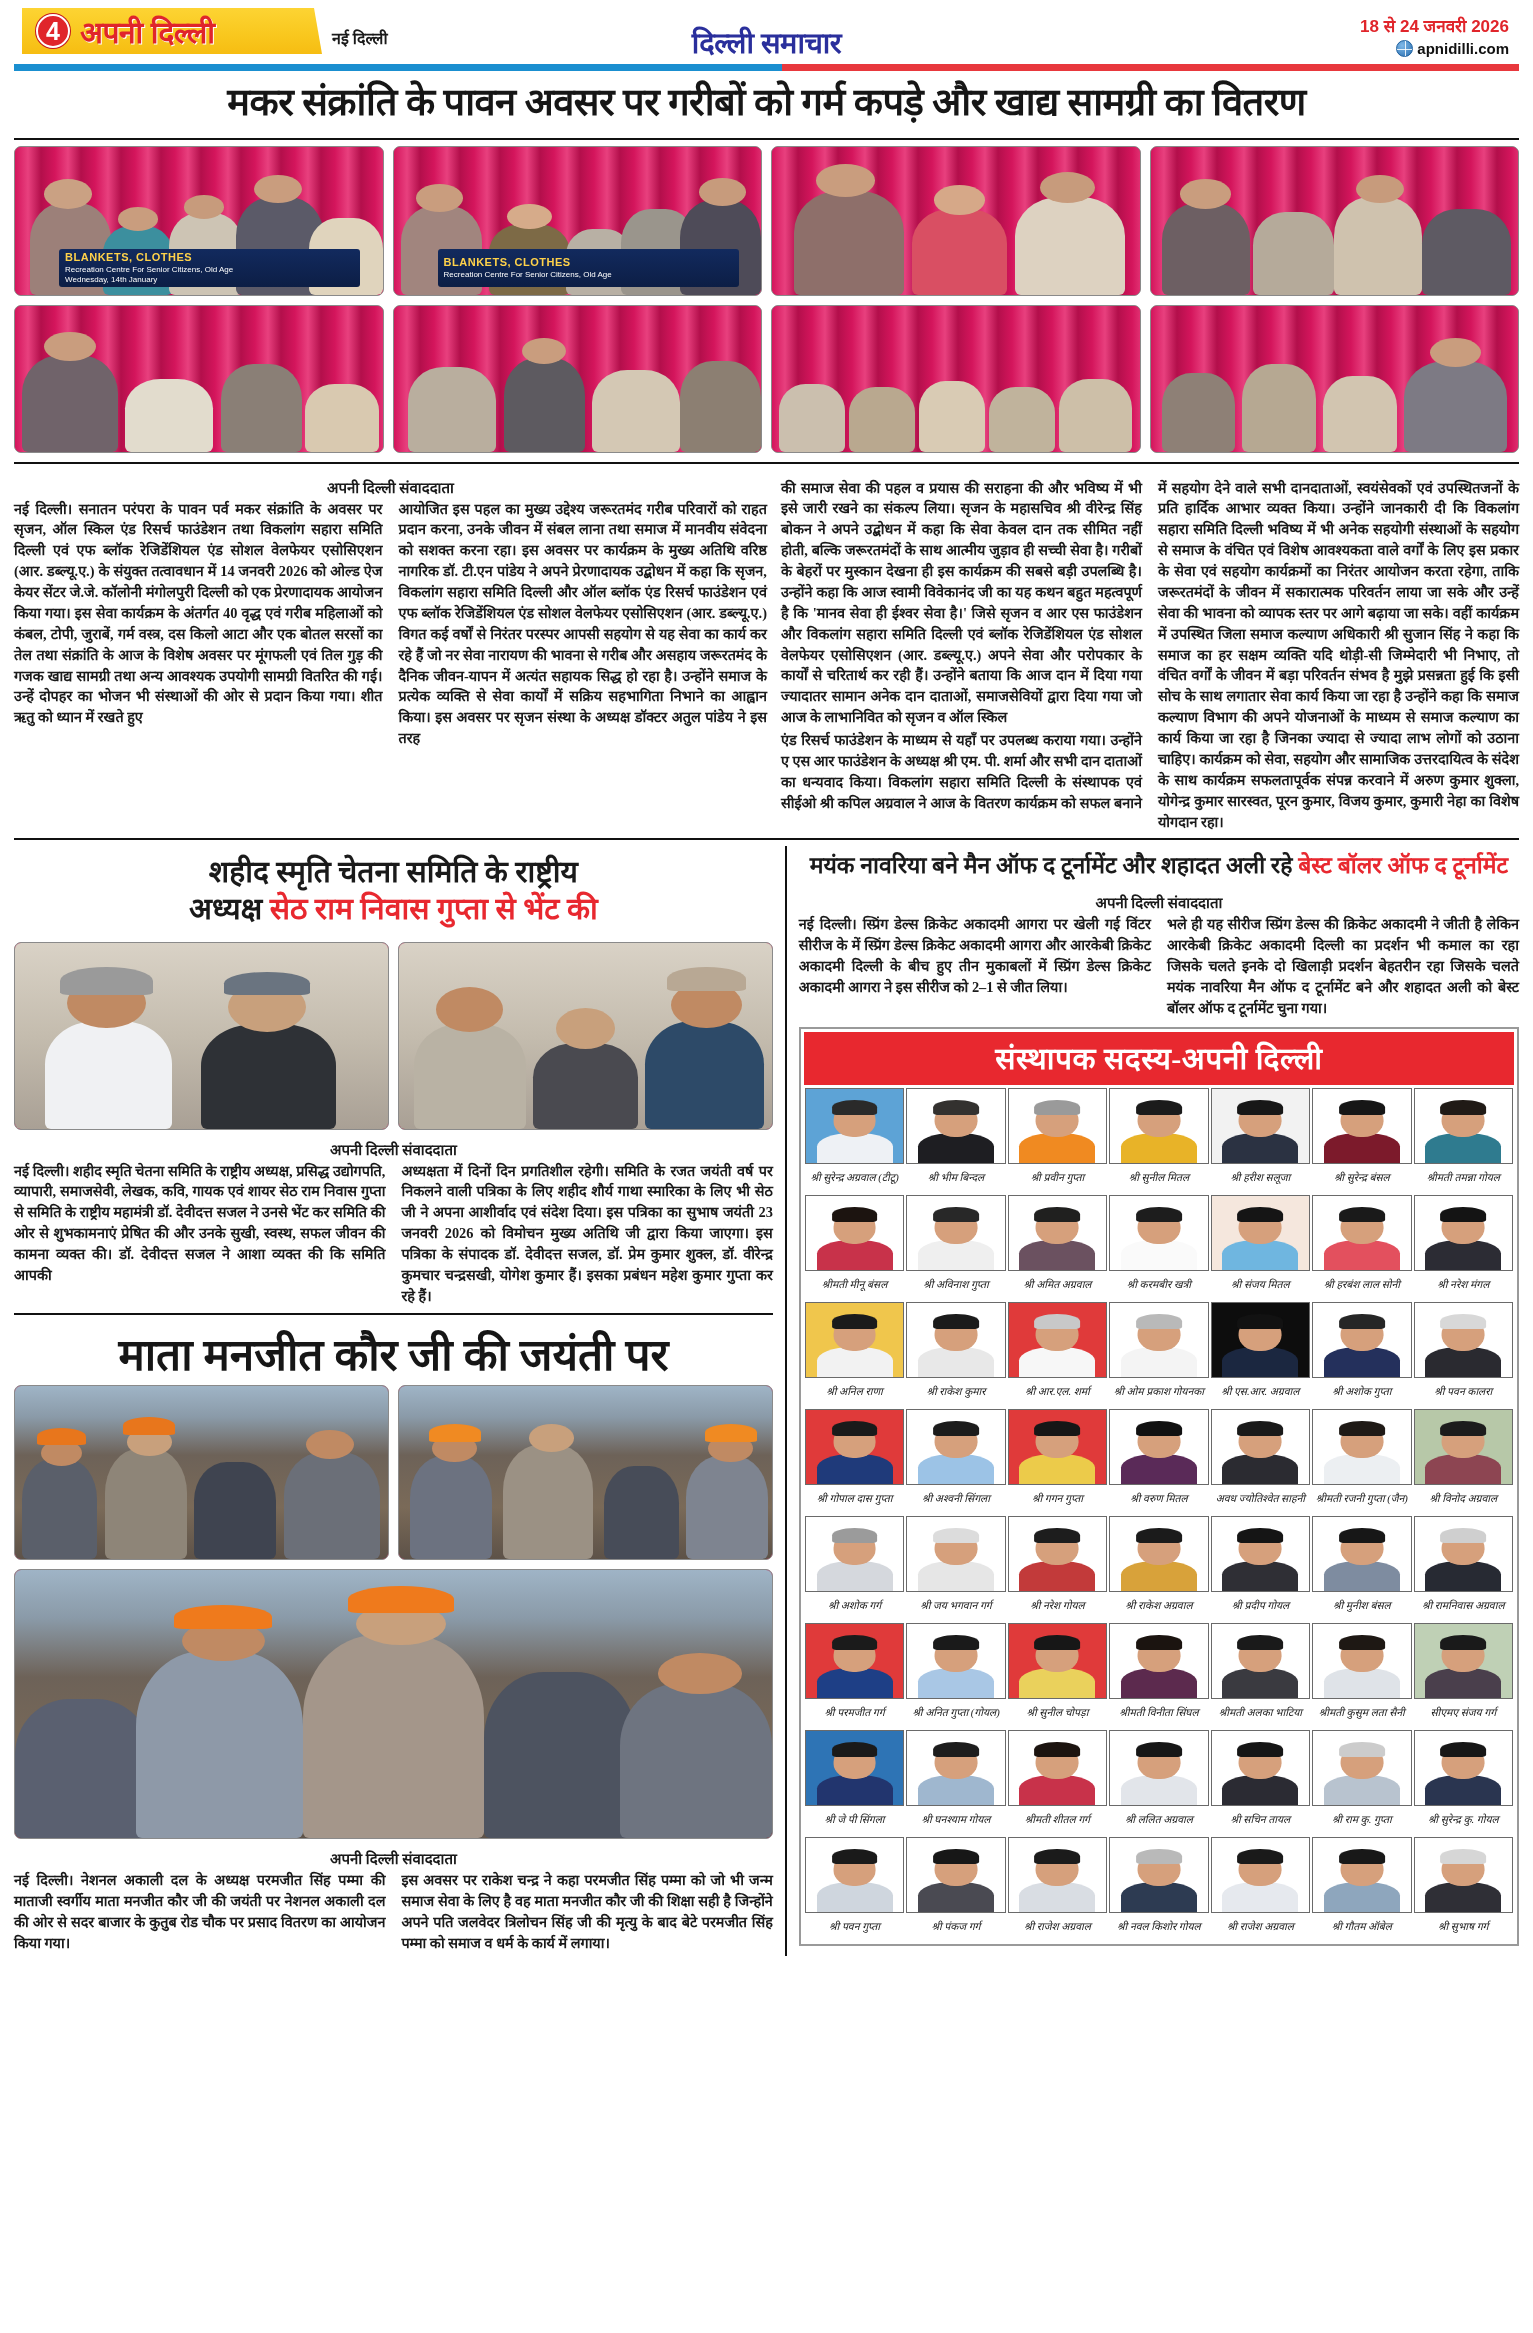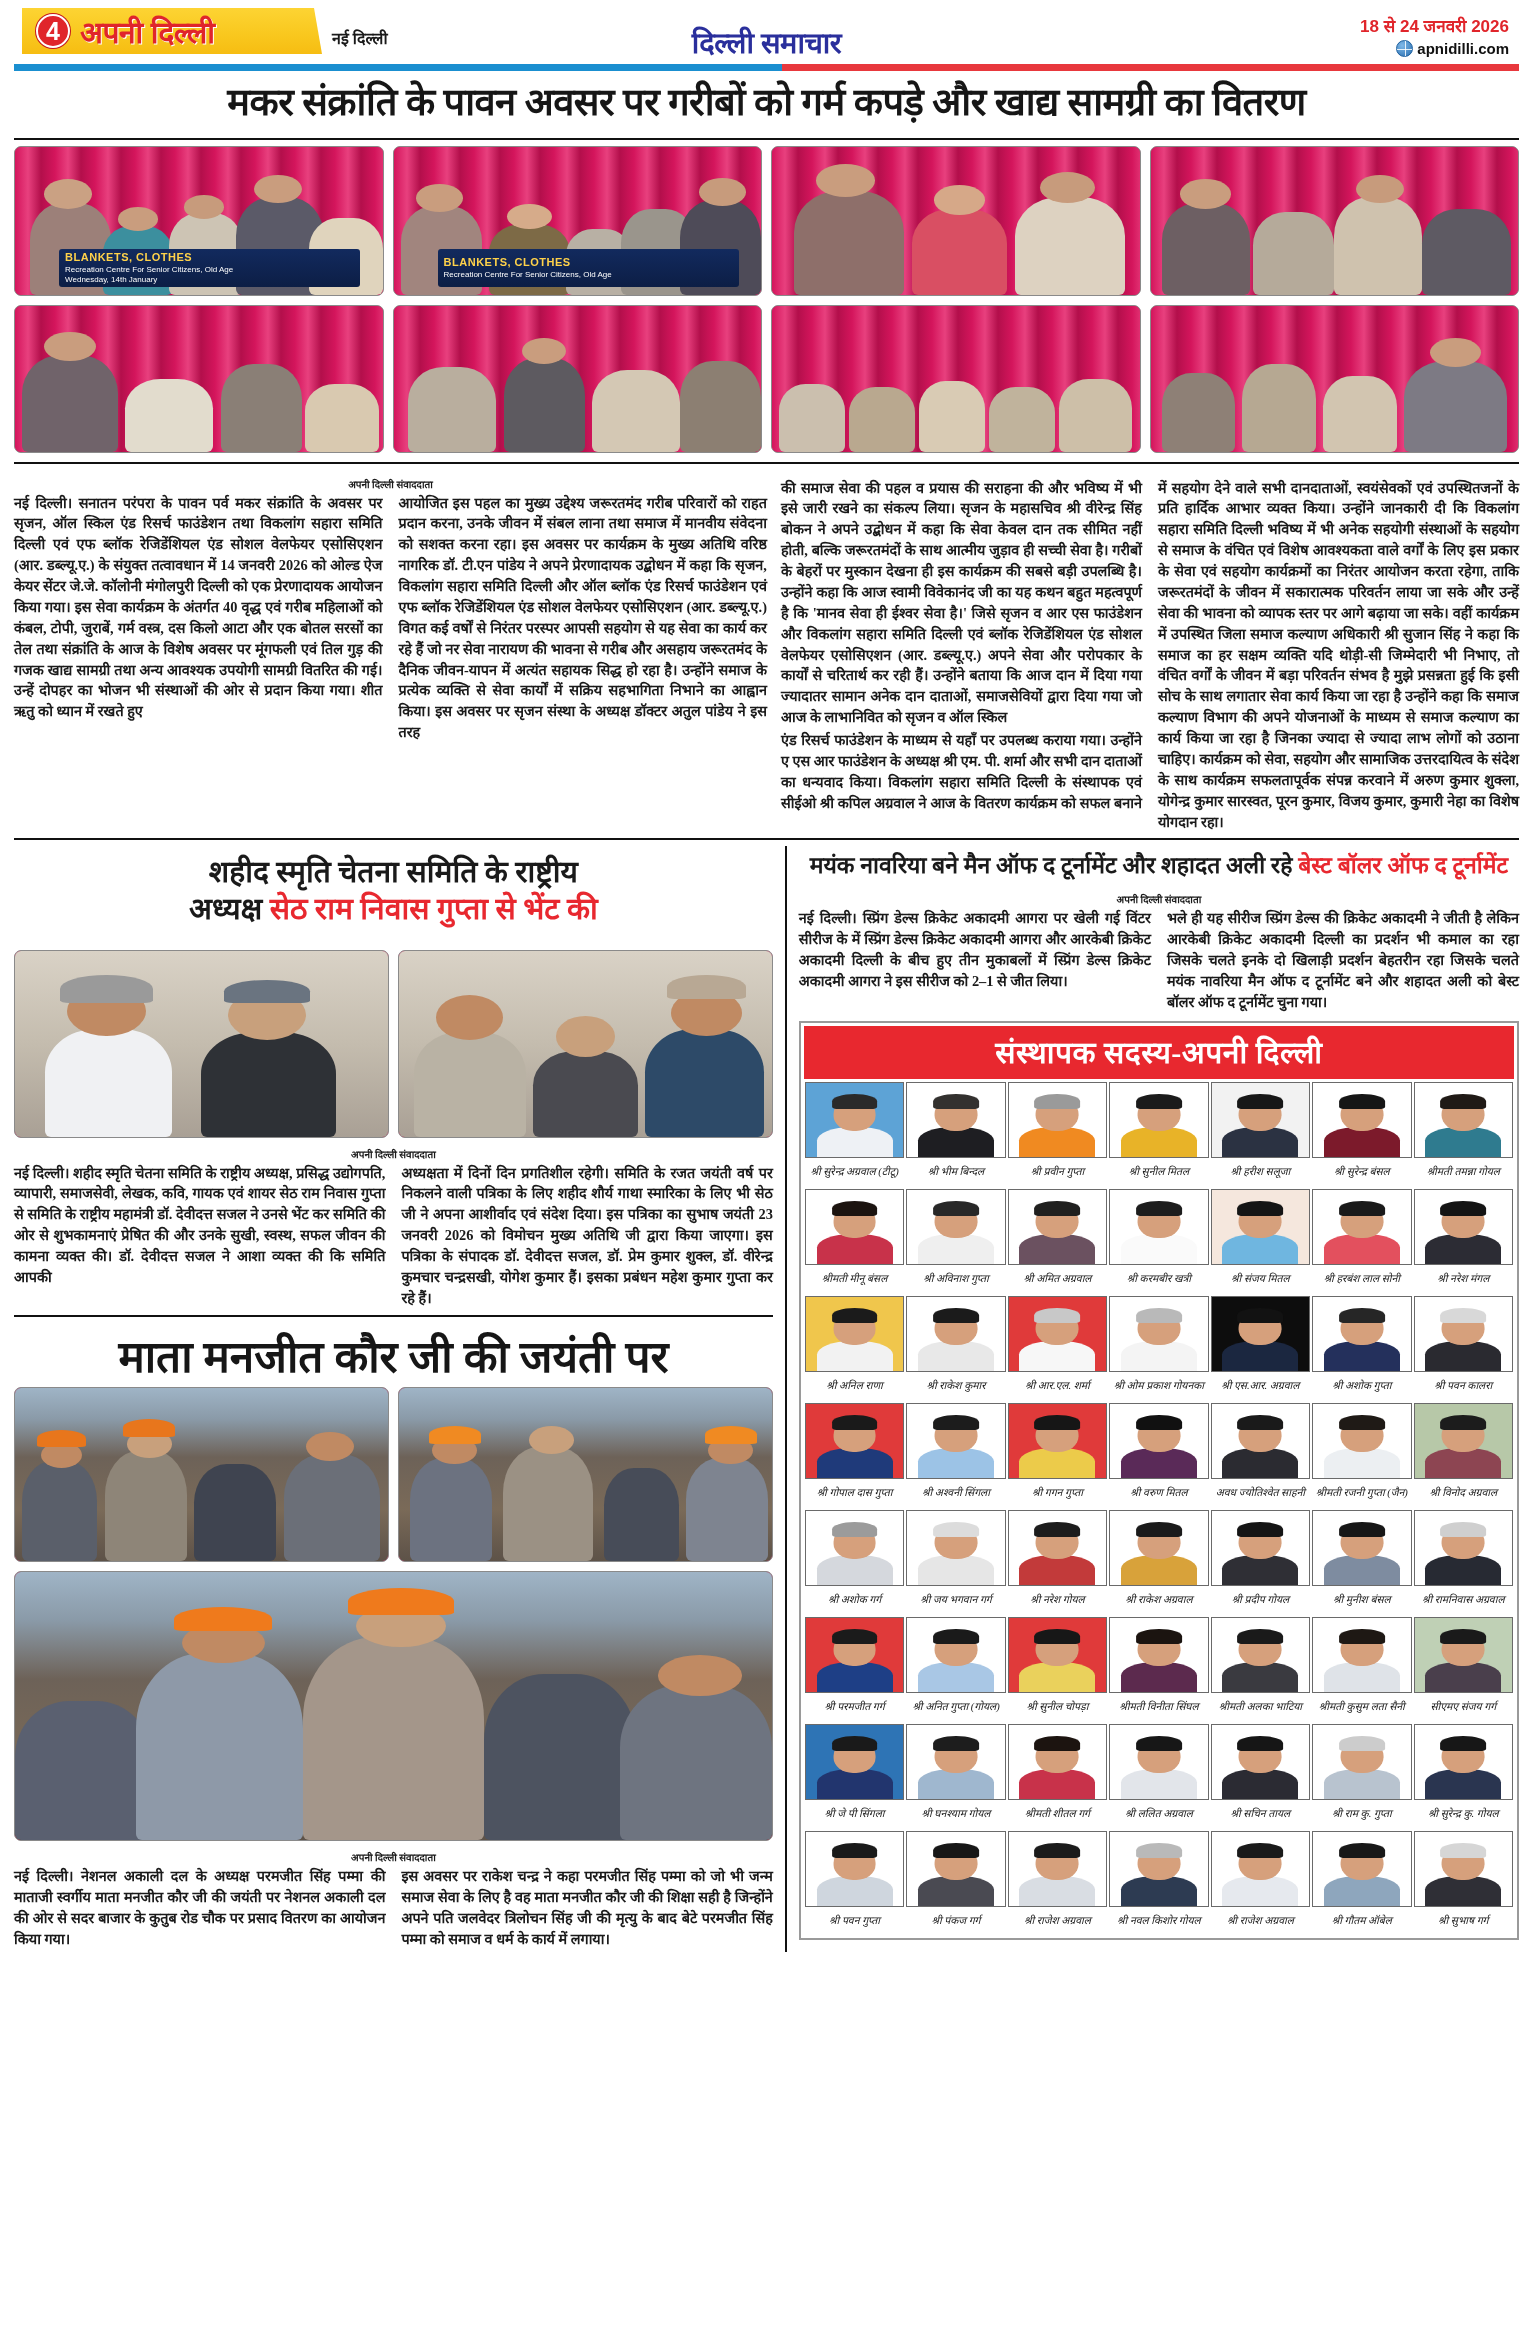--- a/index.html
+++ b/index.html
@@ -89,31 +89,31 @@
   .banner-strip{
     position:absolute; left:12%; right:6%; bottom:5%; height:26%;
     background:linear-gradient(180deg,#122a5e,#0c1e45); border-radius:3px;
     color:#fff; font-size:8px; font-family:"Liberation Sans",sans-serif;
     display:flex; flex-direction:column; justify-content:center; padding:3px 6px;
     overflow:hidden; line-height:1.25;
   }
   .banner-strip b{ color:#ffd24a; font-size:11px; letter-spacing:.5px; }
 
   
-  .byline{ text-align:center; font-weight:bold; font-size:10px; margin:7px 0 2px; }
+  .byline{ text-align:center; font-weight:bold; font-size:15px; margin:7px 0 2px; }
   .cols2{ column-count:2; column-gap:16px; column-rule:0;font-weight:bold; }
   p.body-text{
     font-size:14.4px; line-height:1.45; text-align:justify; text-justify:inter-word;
     margin-bottom:2px; hyphens:auto;
   }
 
   
   .sec-head{
     text-align:center; font-size:30px; font-weight:bold; line-height:1.22;
-    padding:8px 6px 22px;
+    padding:8px 6px 14px;
   }
   .sec-head .red{ color:#e8282f; }
   .sec-head-sm{
     text-align:center; font-size:23px; font-weight:bold; line-height:1.25;
     padding:6px 4px 4px;
   }
   .sec-head-sm .red{ color:#e8282f; }
   .mega-head{
     text-align:center; font-size:44px; font-weight:bold; line-height:1.15;
     padding:10px 0 4px; color:#161616;

